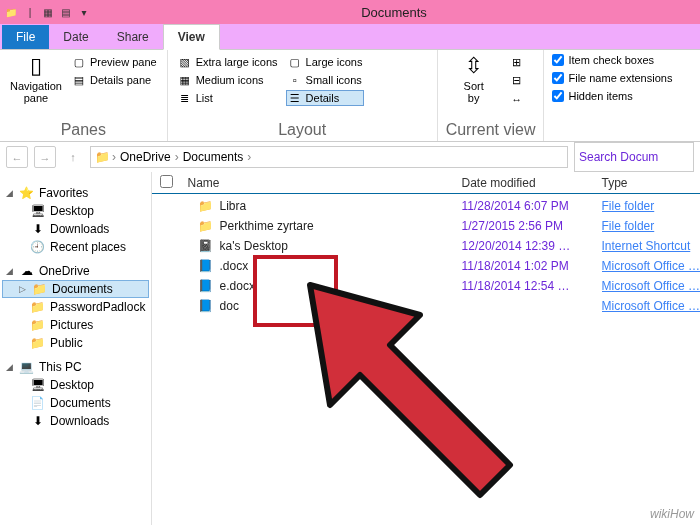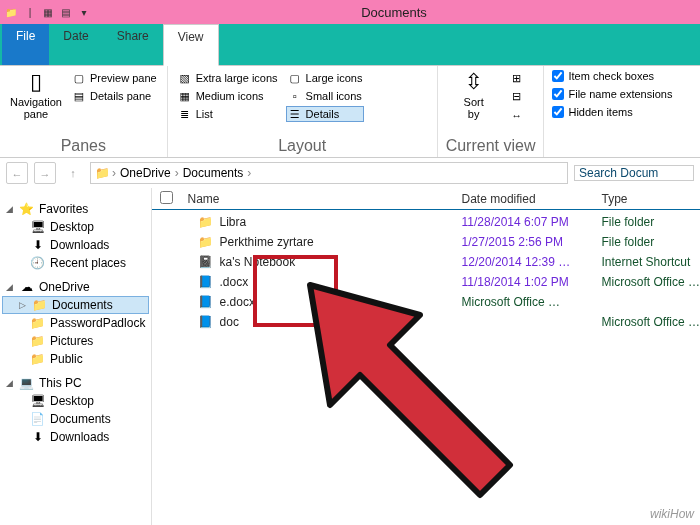--- a/index.html
+++ b/index.html
@@ -3,44 +3,44 @@
 <meta charset="utf-8">
 <style>
 * { box-sizing: border-box; margin: 0; padding: 0; font-family: "Segoe UI", Tahoma, sans-serif; }
 body { width: 700px; height: 525px; background: #fff; overflow: hidden; position: relative; font-size: 11px; }
 
 .titlebar { height: 24px; background: #f77fb6; display: flex; align-items: center; padding: 0 4px; color: #333; }
 .titlebar .qat { display: flex; gap: 2px; align-items: center; }
 .titlebar .qat span { width: 16px; height: 16px; display: inline-flex; align-items: center; justify-content: center; font-size: 10px; }
 .titlebar .title { flex: 1; text-align: center; font-size: 13px; color: #222; }
 
-.tabs { height: 42px; display: flex; border-bottom: 1px solid #ccc; background: #14b8a6; }
+.tabs { height: 26px; display: flex; align-items: flex-end; border-bottom: 1px solid #ccc; background: #f0abfc; }
 .tab { padding: 5px 14px; font-size: 12px; color: #333; cursor: default; }
 .tab.file { background: #1979ca; color: #fff; margin-left: 2px; }
-.tab.active { border: 1px solid #ccc; border-bottom: 1px solid #fff; background: #fff; margin-bottom: -1px; }
+.tab.active { border: 1px solid #ccc; border-bottom: 1px solid #fff; background: #fff; margin-bottom: -1px; font-weight: bold; }
 
 .ribbon { height: 92px; background: #fff; display: flex; border-bottom: 1px solid #ccc; }
 .group { border-right: 1px solid #e0e0e0; padding: 4px 8px 2px 8px; display: flex; flex-direction: column; justify-content: space-between; }
 .group-label { font-size: 16px; color: #666; text-align: center; margin-top: 2px; }
 .group-content { display: flex; gap: 6px; align-items: flex-start; }
 .big-btn { display: flex; flex-direction: column; align-items: center; gap: 2px; font-size: 11px; width: 56px; text-align: center; line-height: 1.1; }
 .big-btn .ic { font-size: 22px; }
 .stack { display: flex; flex-direction: column; gap: 2px; }
 .small-btn { display: flex; align-items: center; gap: 4px; font-size: 11px; padding: 1px 2px; white-space: nowrap; }
 .small-btn.sel { border: 1px solid #6aa0d8; background: #cde6f7; padding: 0 1px; }
 .chk { display: flex; align-items: center; gap: 4px; font-size: 11px; }
 .chk input { width: 12px; height: 12px; }
 .ic-sm { width: 14px; height: 14px; display: inline-flex; align-items: center; justify-content: center; font-size: 11px; }
 
 .addrbar { height: 30px; display: flex; align-items: center; padding: 3px 6px; gap: 6px; background: #fff; }
 .navbtn { width: 22px; height: 22px; border: 1px solid #ccc; border-radius: 2px; display: inline-flex; align-items: center; justify-content: center; color: #999; font-size: 11px; }
 .addr { flex: 1; border: 1px solid #ccc; height: 22px; display: flex; align-items: center; padding: 0 4px; gap: 2px; font-size: 12px; }
 .addr .crumb { padding: 0 2px; }
 .addr .sep { color: #888; }
-.search { width: 120px; border: 1px solid #ccc; height: 16px; padding: 0 4px; color: #0c4a6e; font-size: 12px; display: flex; align-items: center; }
+.search { width: 120px; border: 1px solid #ccc; height: 30px; padding: 0 4px; color: #6d28d9; font-size: 12px; display: flex; align-items: center; }
 
 .body { display: flex; height: 353px; }
 .tree { width: 155px; border-right: 1px solid #e0e0e0; padding: 6px 2px; overflow: hidden; }
 .tree-item { display: flex; align-items: center; gap: 4px; padding: 2px 2px; font-size: 12px; white-space: nowrap; }
 .tree-item.l0 { padding-left: 4px; font-weight: normal; margin-top: 6px; }
 .tree-item.l1 { padding-left: 28px; }
 .tree-item.sel { background: #cde6f7; border: 1px solid #7ab0e0; padding-top: 1px; padding-bottom: 1px; }
 .tree-caret { width: 9px; font-size: 9px; color: #666; }
 .tree-ic { width: 16px; text-align: center; }
 
@@ -48,21 +48,21 @@
 .colhead { display: flex; border-bottom: 1px solid #0369a1; height: 22px; align-items: center; font-size: 12px; color: #333; }
 .colhead .chkcol { width: 30px; text-align: center; }
 .colhead .col-name { width: 280px; padding-left: 6px; }
 .colhead .col-date { width: 140px; }
 .colhead .col-type { flex: 1; }
 .rows { padding-top: 2px; }
 .row { display: flex; align-items: center; height: 20px; font-size: 12px; color: #222; }
 .row .chkcol { width: 30px; }
 .row .name { width: 280px; display: flex; align-items: center; gap: 6px; padding-left: 16px; }
 .row .date { width: 140px; color: #6d28d9; }
-.row .type { flex: 1; color: #14532d; white-space: nowrap; overflow: hidden; }
+.row .type { flex: 1; color: #3b82f6; white-space: nowrap; overflow: hidden; text-decoration: underline; }
 .fic { width: 16px; height: 16px; display: inline-flex; align-items: center; justify-content: center; font-size: 12px; }
 
 .red-box { position: absolute; border: 4px solid #c01824; background: transparent; pointer-events: none; }
 .arrow { position: absolute; pointer-events: none; }
 .watermark { position: absolute; right: 6px; bottom: 4px; font-size: 12px; color: #999; font-style: italic; }
 </style>
 </head>
 <body>
 
 <div class="titlebar">
@@ -284,40 +284,41 @@
             <span class="fic">📁</span>
             <span>Perkthime zyrtare</span>
           </div>
           <div class="date">1/27/2015 2:56 PM</div>
           <div class="type">File folder</div>
         </div>
         <div class="row">
           <div class="chkcol"></div>
           <div class="name">
             <span class="fic">📓</span>
-            <span>ka's Notebook</span>
+            <span>ka's Desktop</span>
           </div>
           <div class="date">12/20/2014 12:39 …</div>
           <div class="type">Internet Shortcut</div>
         </div>
         <div class="row">
           <div class="chkcol"></div>
           <div class="name">
             <span class="fic">📘</span>
             <span>.docx</span>
           </div>
           <div class="date">11/18/2014 1:02 PM</div>
           <div class="type">Microsoft Office …</div>
         </div>
         <div class="row">
           <div class="chkcol"></div>
           <div class="name">
             <span class="fic">📘</span>
             <span>e.docx</span>
           </div>
+          <div class="date">11/18/2014 12:54 …</div>
           <div class="type">Microsoft Office …</div>
         </div>
         <div class="row">
           <div class="chkcol"></div>
           <div class="name">
             <span class="fic">📘</span>
             <span>doc</span>
           </div>
           <div class="date"></div>
           <div class="type">Microsoft Office …</div>

